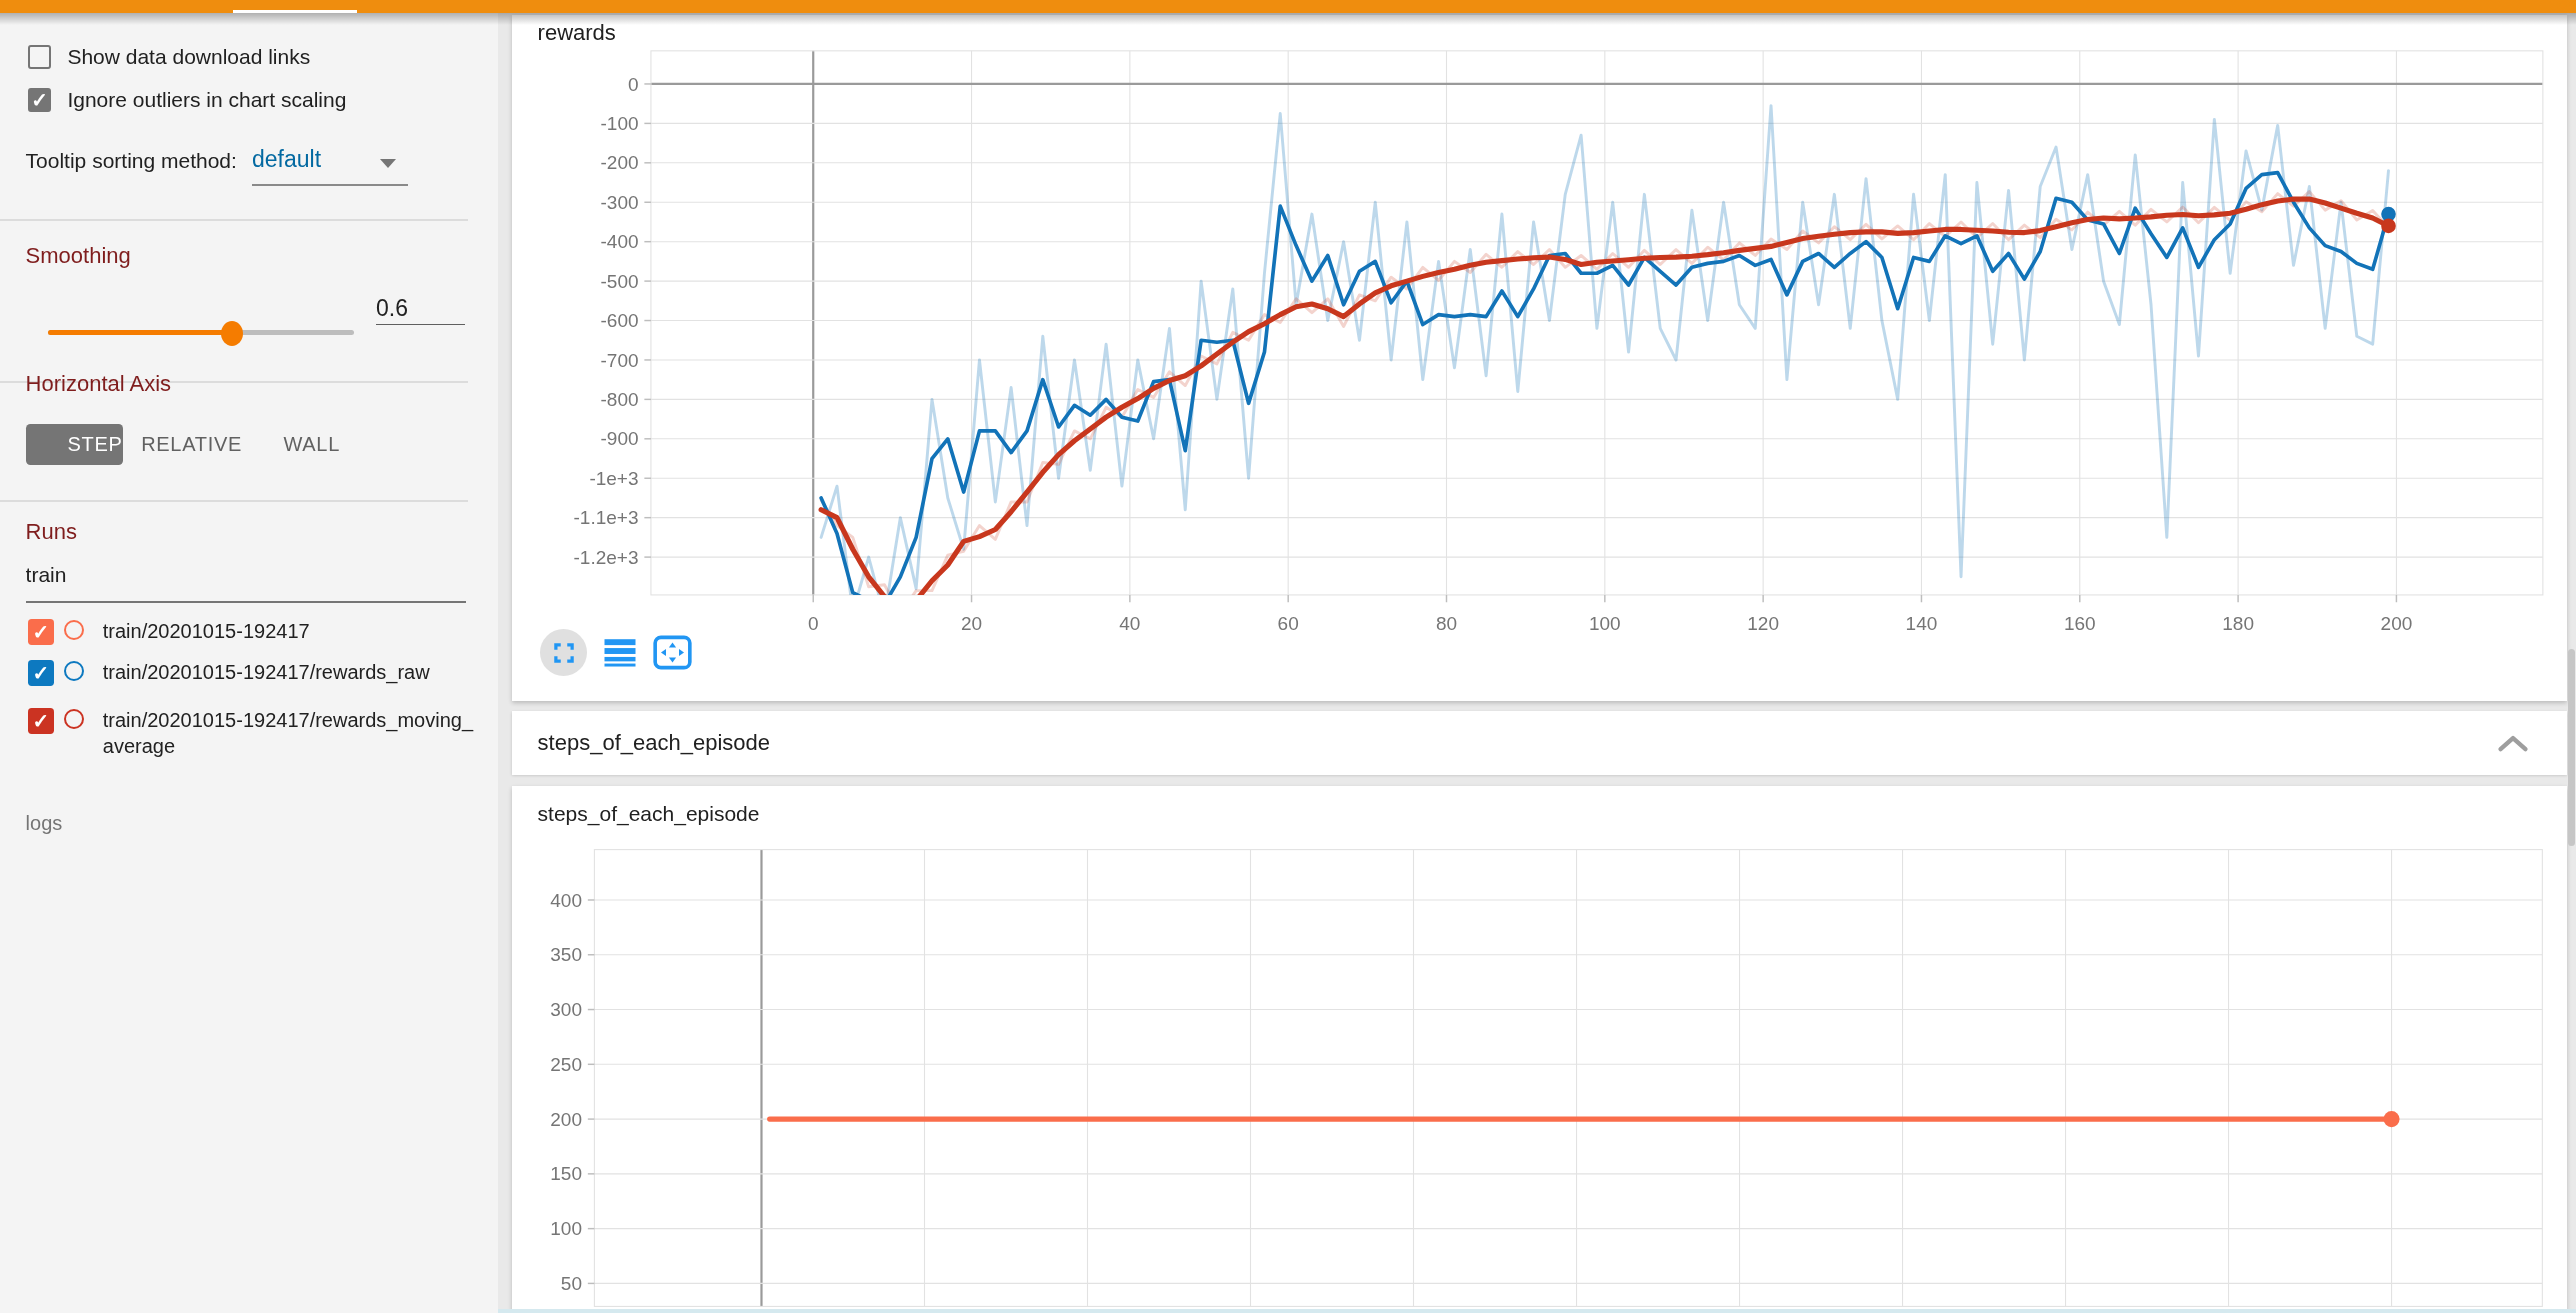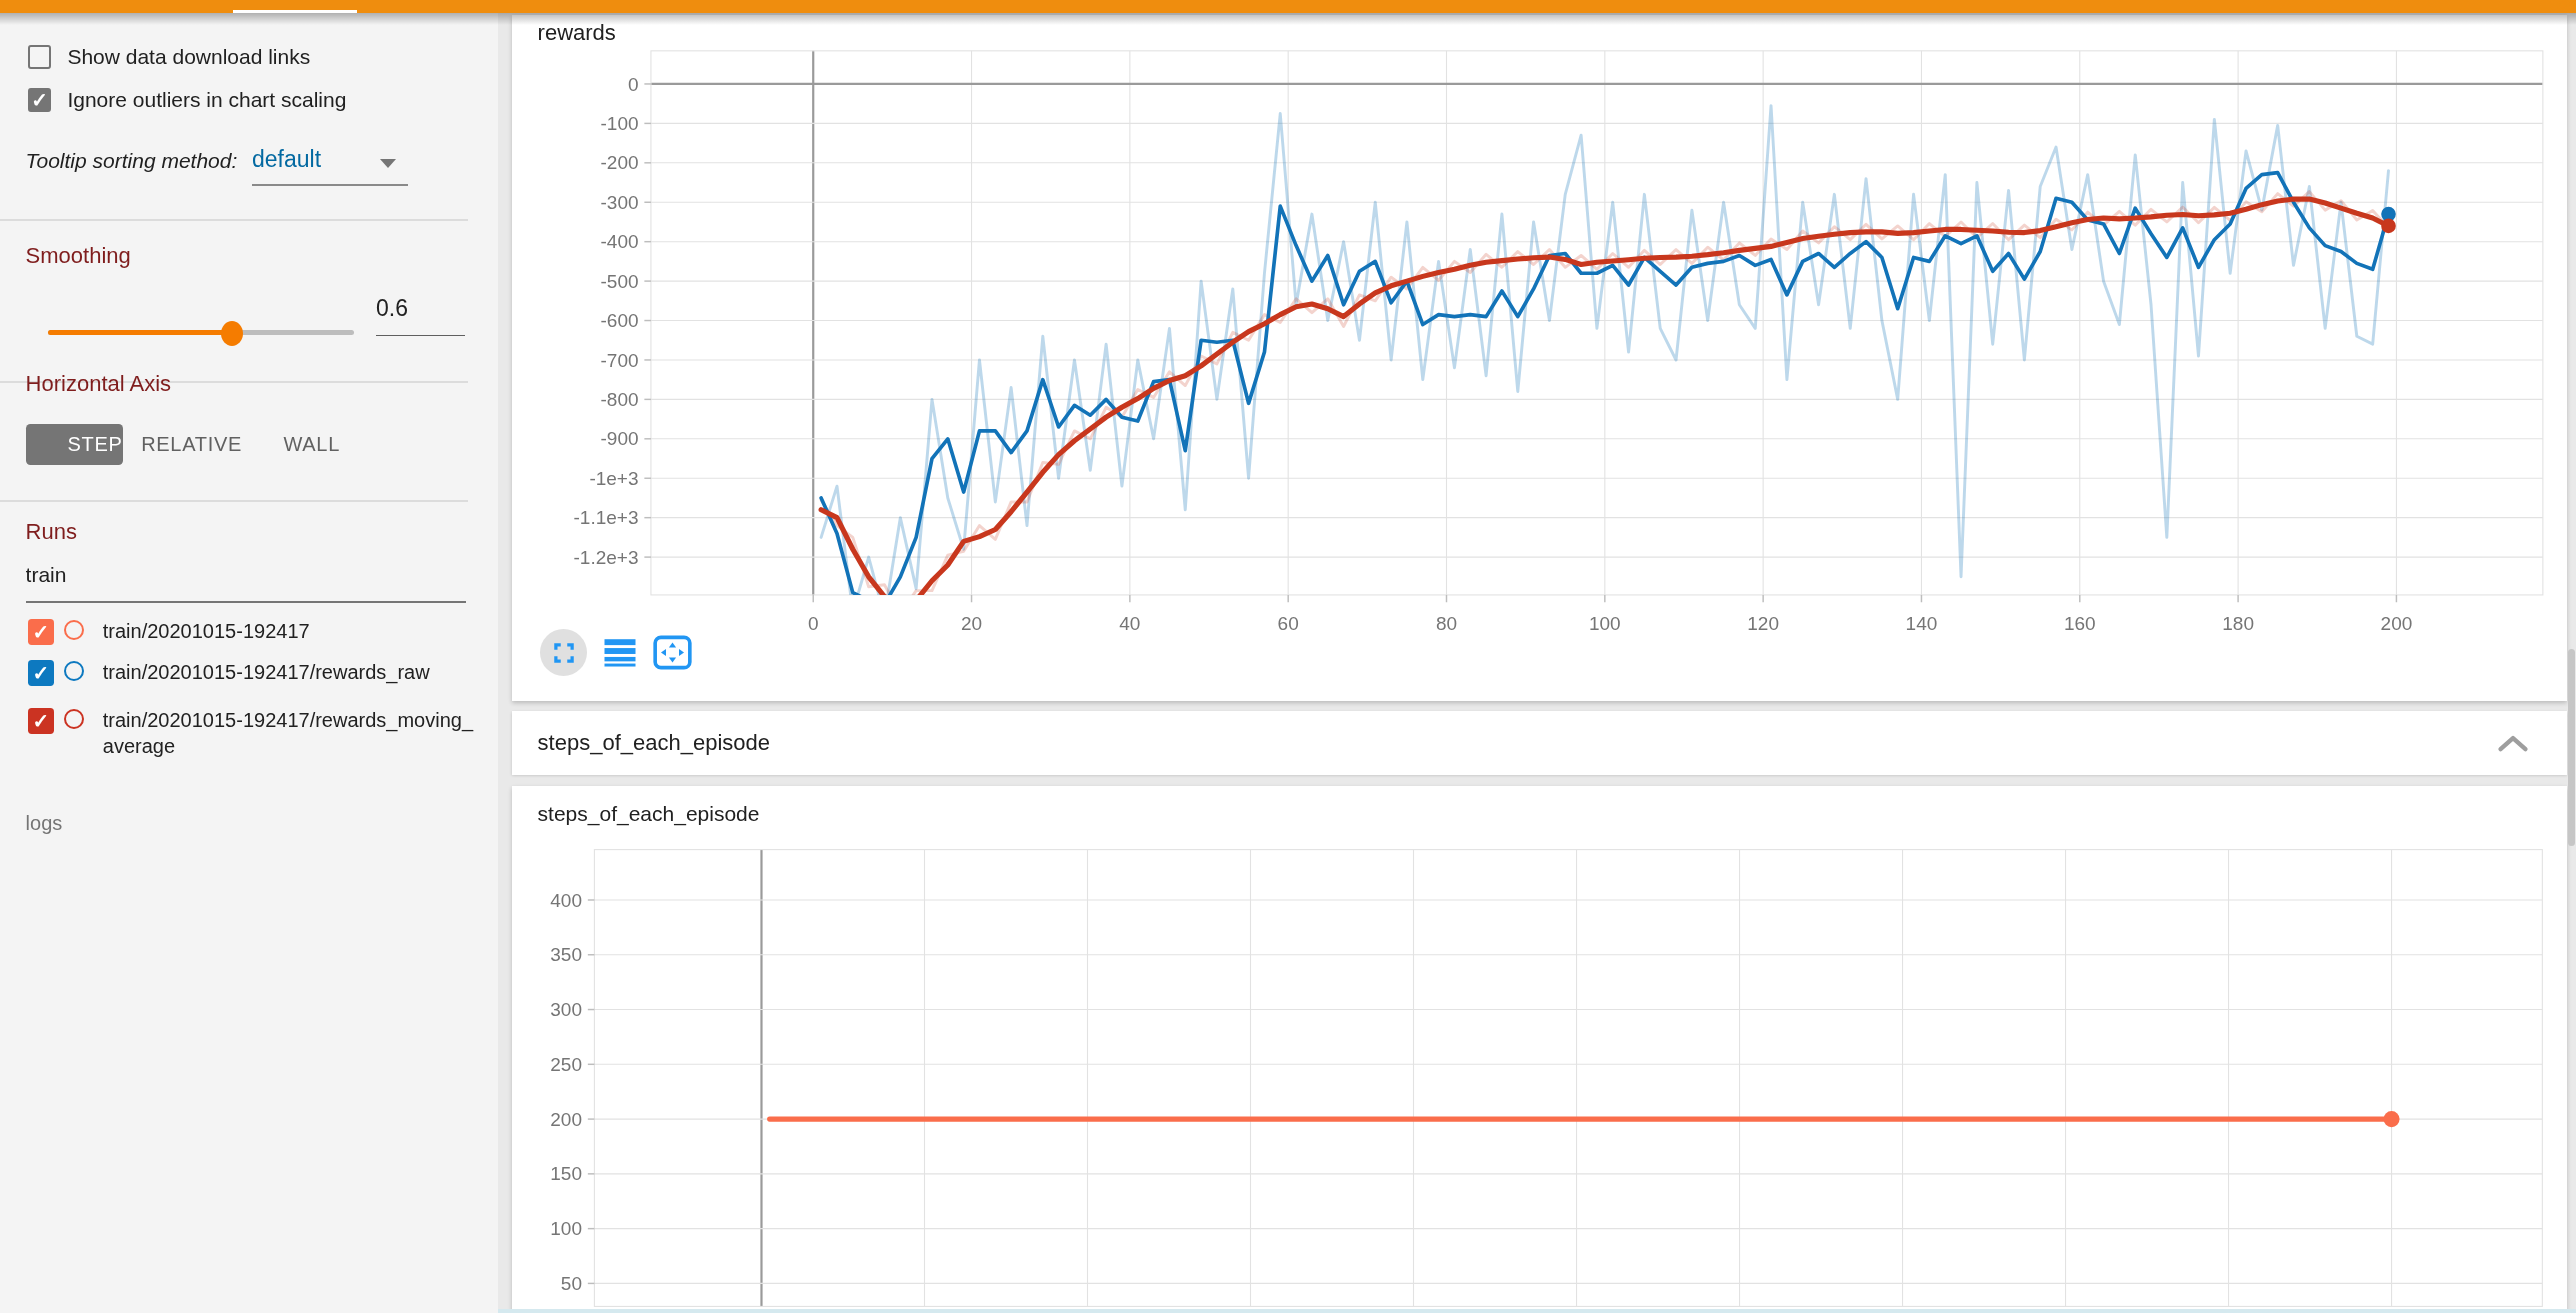--- a/index.html
+++ b/index.html
@@ -21,31 +21,31 @@
   svg.chart { position:absolute; left:0; top:0; }
   svg.chart text.tick { font-family:"Liberation Sans", sans-serif; font-size:26px; fill:#757575; }
   
   .cb-row { position:absolute; left:28px; display:flex; align-items:center; }
   .cb-box { width:23.4px; height:23.4px; border:2.2px solid #757575; border-radius:2.9px; background:transparent;
     display:flex; align-items:center; justify-content:center; flex:0 0 auto; }
   .cb-box.checked { background:#757575; border-color:#757575; }
   .cb-check { color:#ffffff; font-size:20px; font-weight:bold; line-height:1; }
   .cb-label { margin-left:16px; font-size:21px; color:#212121; white-space:nowrap; }
   .side-label { position:absolute; left:25.6px; font-size:22px; color:#7f1d1d; }
-  .tt-row { position:absolute; left:25.6px; top:136px; font-size:21px; color:#212121; white-space:nowrap;font-style:italic; }
+  .tt-row { position:absolute; left:25.6px; top:136px; font-size:21px; color:#212121; white-space:nowrap; }
   .tt-value { position:absolute; left:252px; top:133px; font-size:23px; color:#0369a1; }
   .tt-caret { position:absolute; left:380px; top:146px; width:0; height:0;
     border-left:8px solid transparent; border-right:8px solid transparent; border-top:9.5px solid #757575; }
   .tt-underline { position:absolute; left:252px; top:171px; width:156px; height:1.5px; background:#8a8a8a; }
   .divider { position:absolute; left:0; width:468px; height:1.5px; background:#dcdcdc; }
   .slider-track { position:absolute; left:48px; top:317px; width:306px; height:5.1px; background:#bdbdbd; border-radius:2.9px; }
   .slider-fill { position:absolute; left:0; top:0; height:5.1px; background:#f57c00; border-radius:2.9px; }
   .slider-handle { position:absolute; top:-9.5px; width:22px; height:25px; background:#f57c00; border-radius:50%; }
   .smooth-value { position:absolute; left:376px; top:282px; width:89px; font-size:23px; color:#212121;
-    border:none; outline:none; background:transparent; border-bottom:1.5px solid #5f5f5f; padding-bottom:13px;
+    border:none; outline:none; background:transparent; border-bottom:1.5px solid #5f5f5f; padding-bottom:2px;
     font-family:"Liberation Sans", sans-serif; }
   .axis-btn { position:absolute; top:411px; height:41px; line-height:41px; text-align:right; font-size:20px;
     letter-spacing:0.7px; color:#616161; cursor:pointer; }
   .axis-btn.selected { background:#757575; color:#ffffff; border-radius:4.4px; }
   .runs-filter { position:absolute; left:25.6px; top:550px; width:439px; font-size:21px; color:#212121;
     border:none; outline:none; background:transparent; font-family:"Liberation Sans", sans-serif; }
   .runs-underline { position:absolute; left:25.6px; top:588px; width:440px; height:1.5px; background:#757575; }
   .run-row { position:absolute; left:28px; display:flex; align-items:flex-start; }
   .run-check { width:25.6px; height:25.6px; border-radius:3.7px; display:flex; align-items:center; justify-content:center; flex:0 0 auto; }
   .run-radio { width:20px; height:20px; border-radius:50%; border:2.9px solid #999; margin-left:10.2px; flex:0 0 auto; margin-top:0.7px; }

